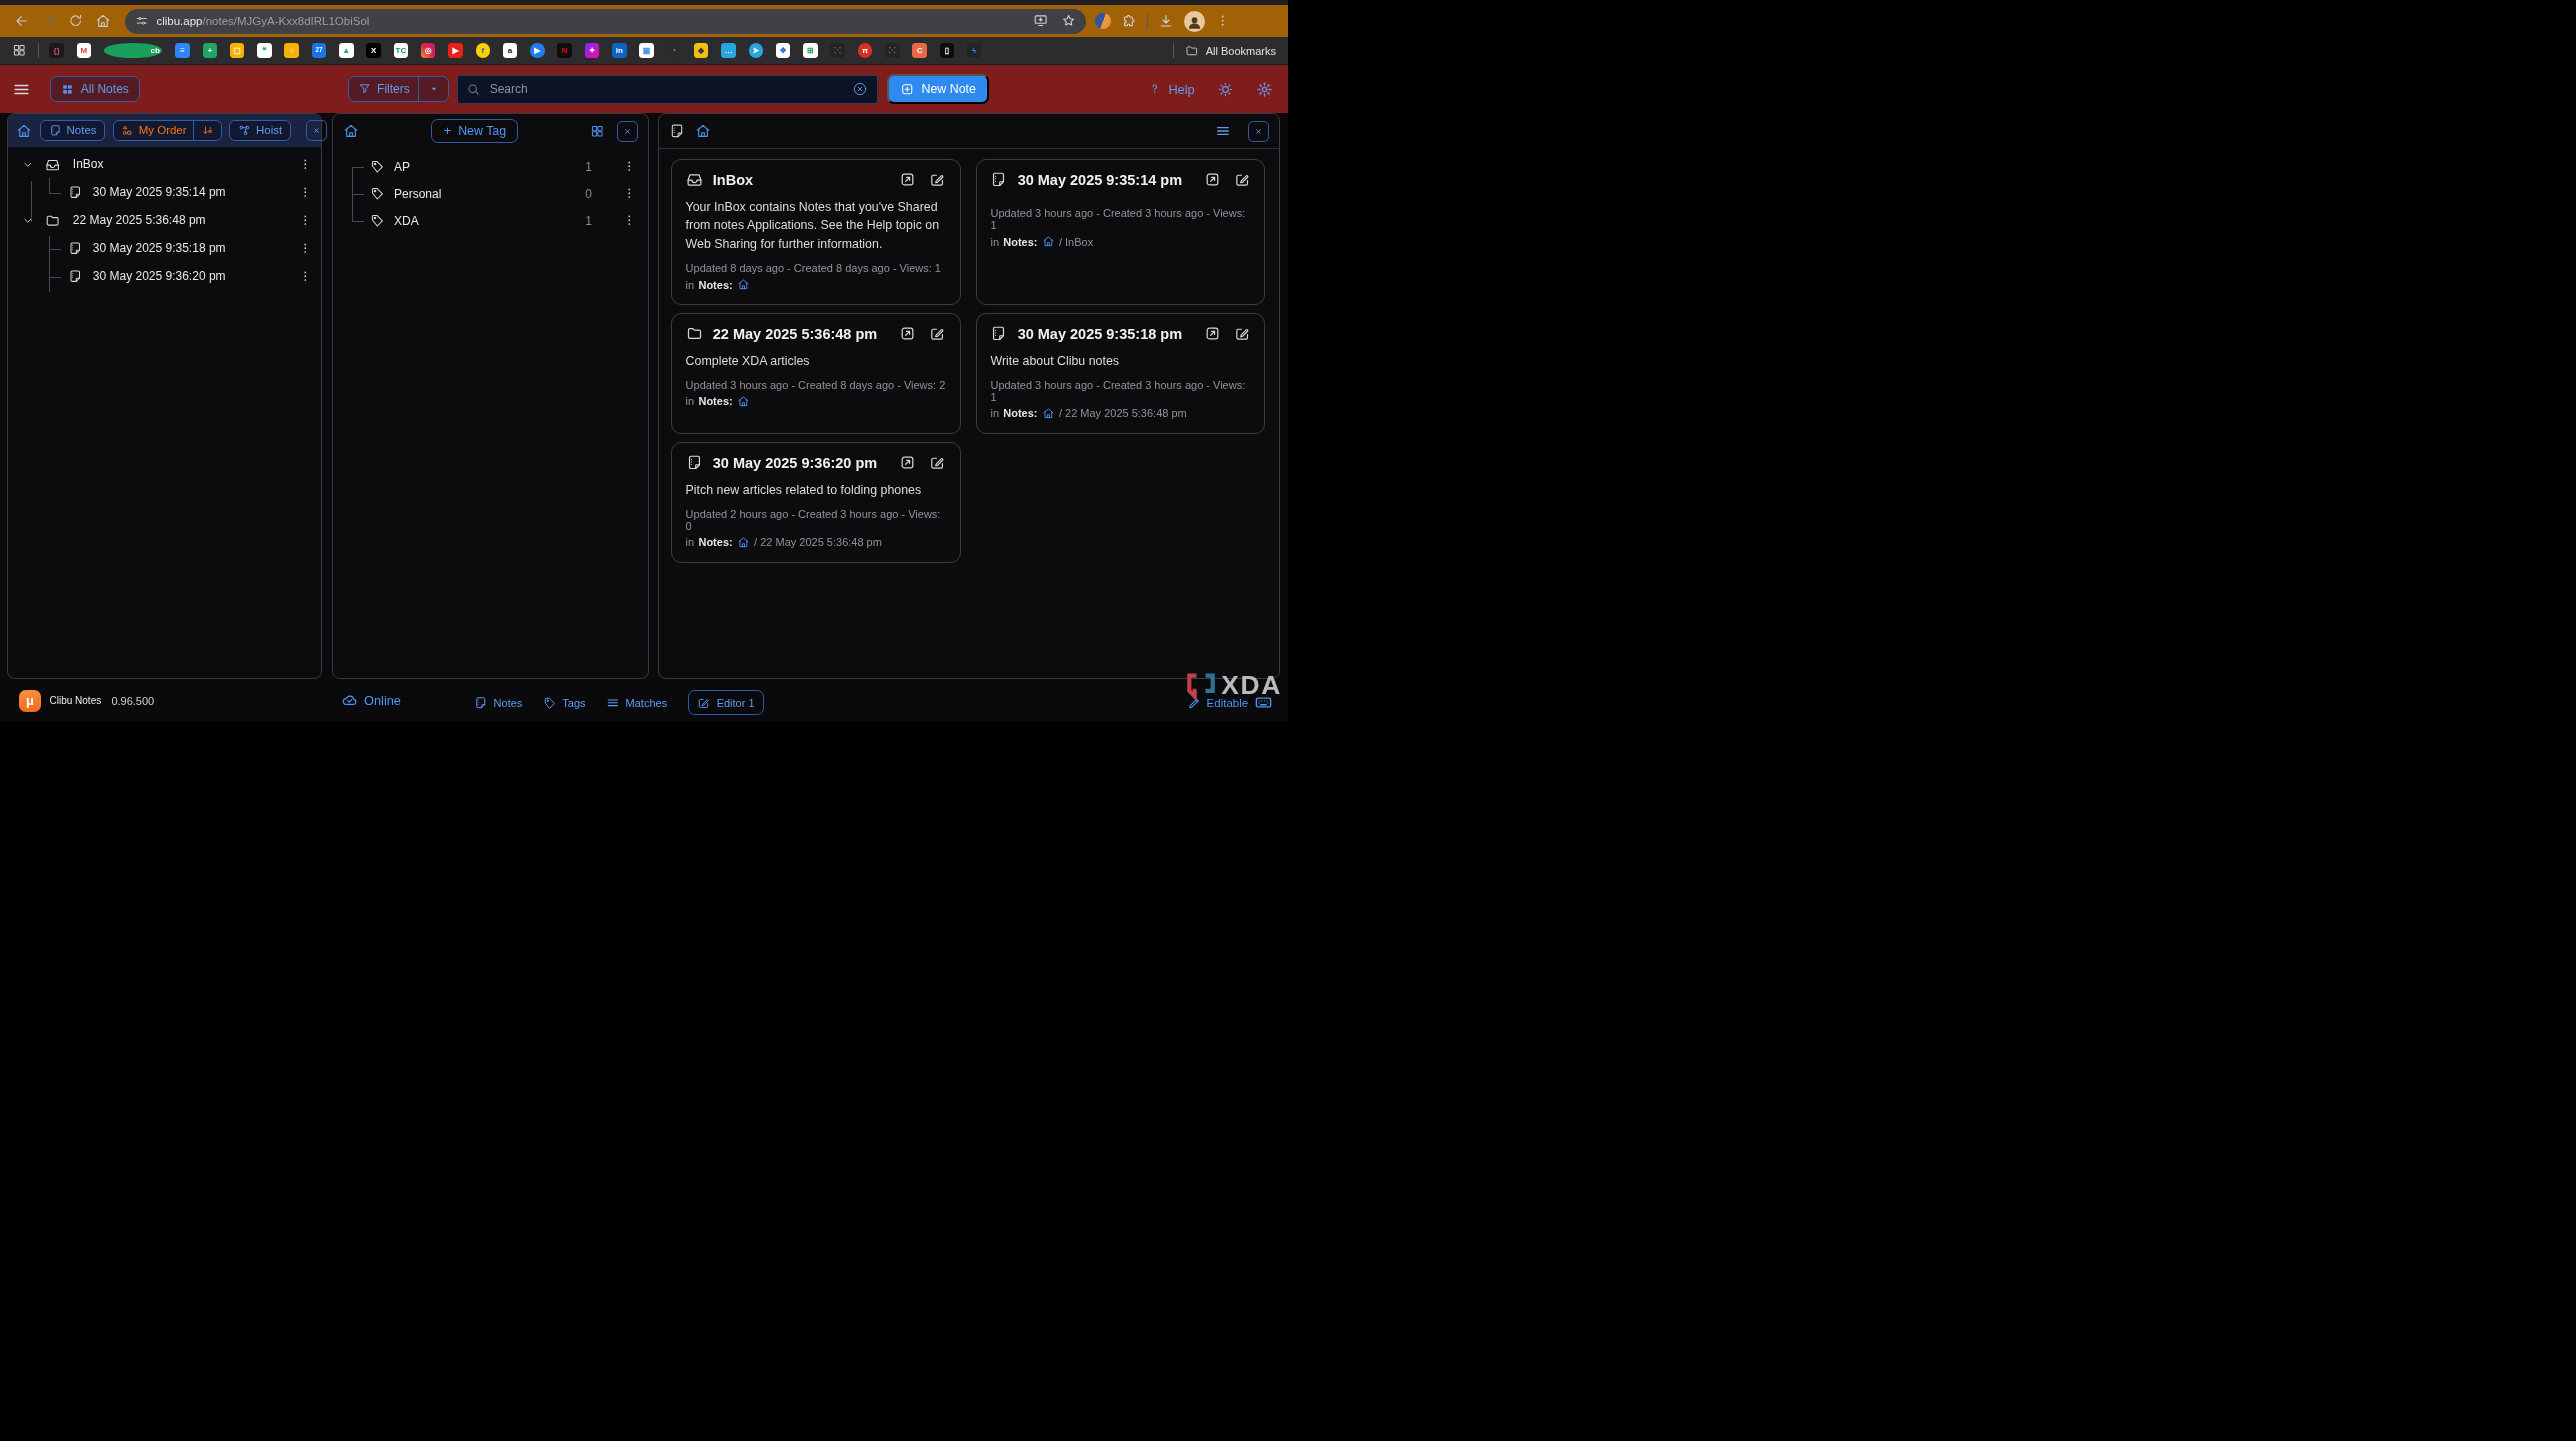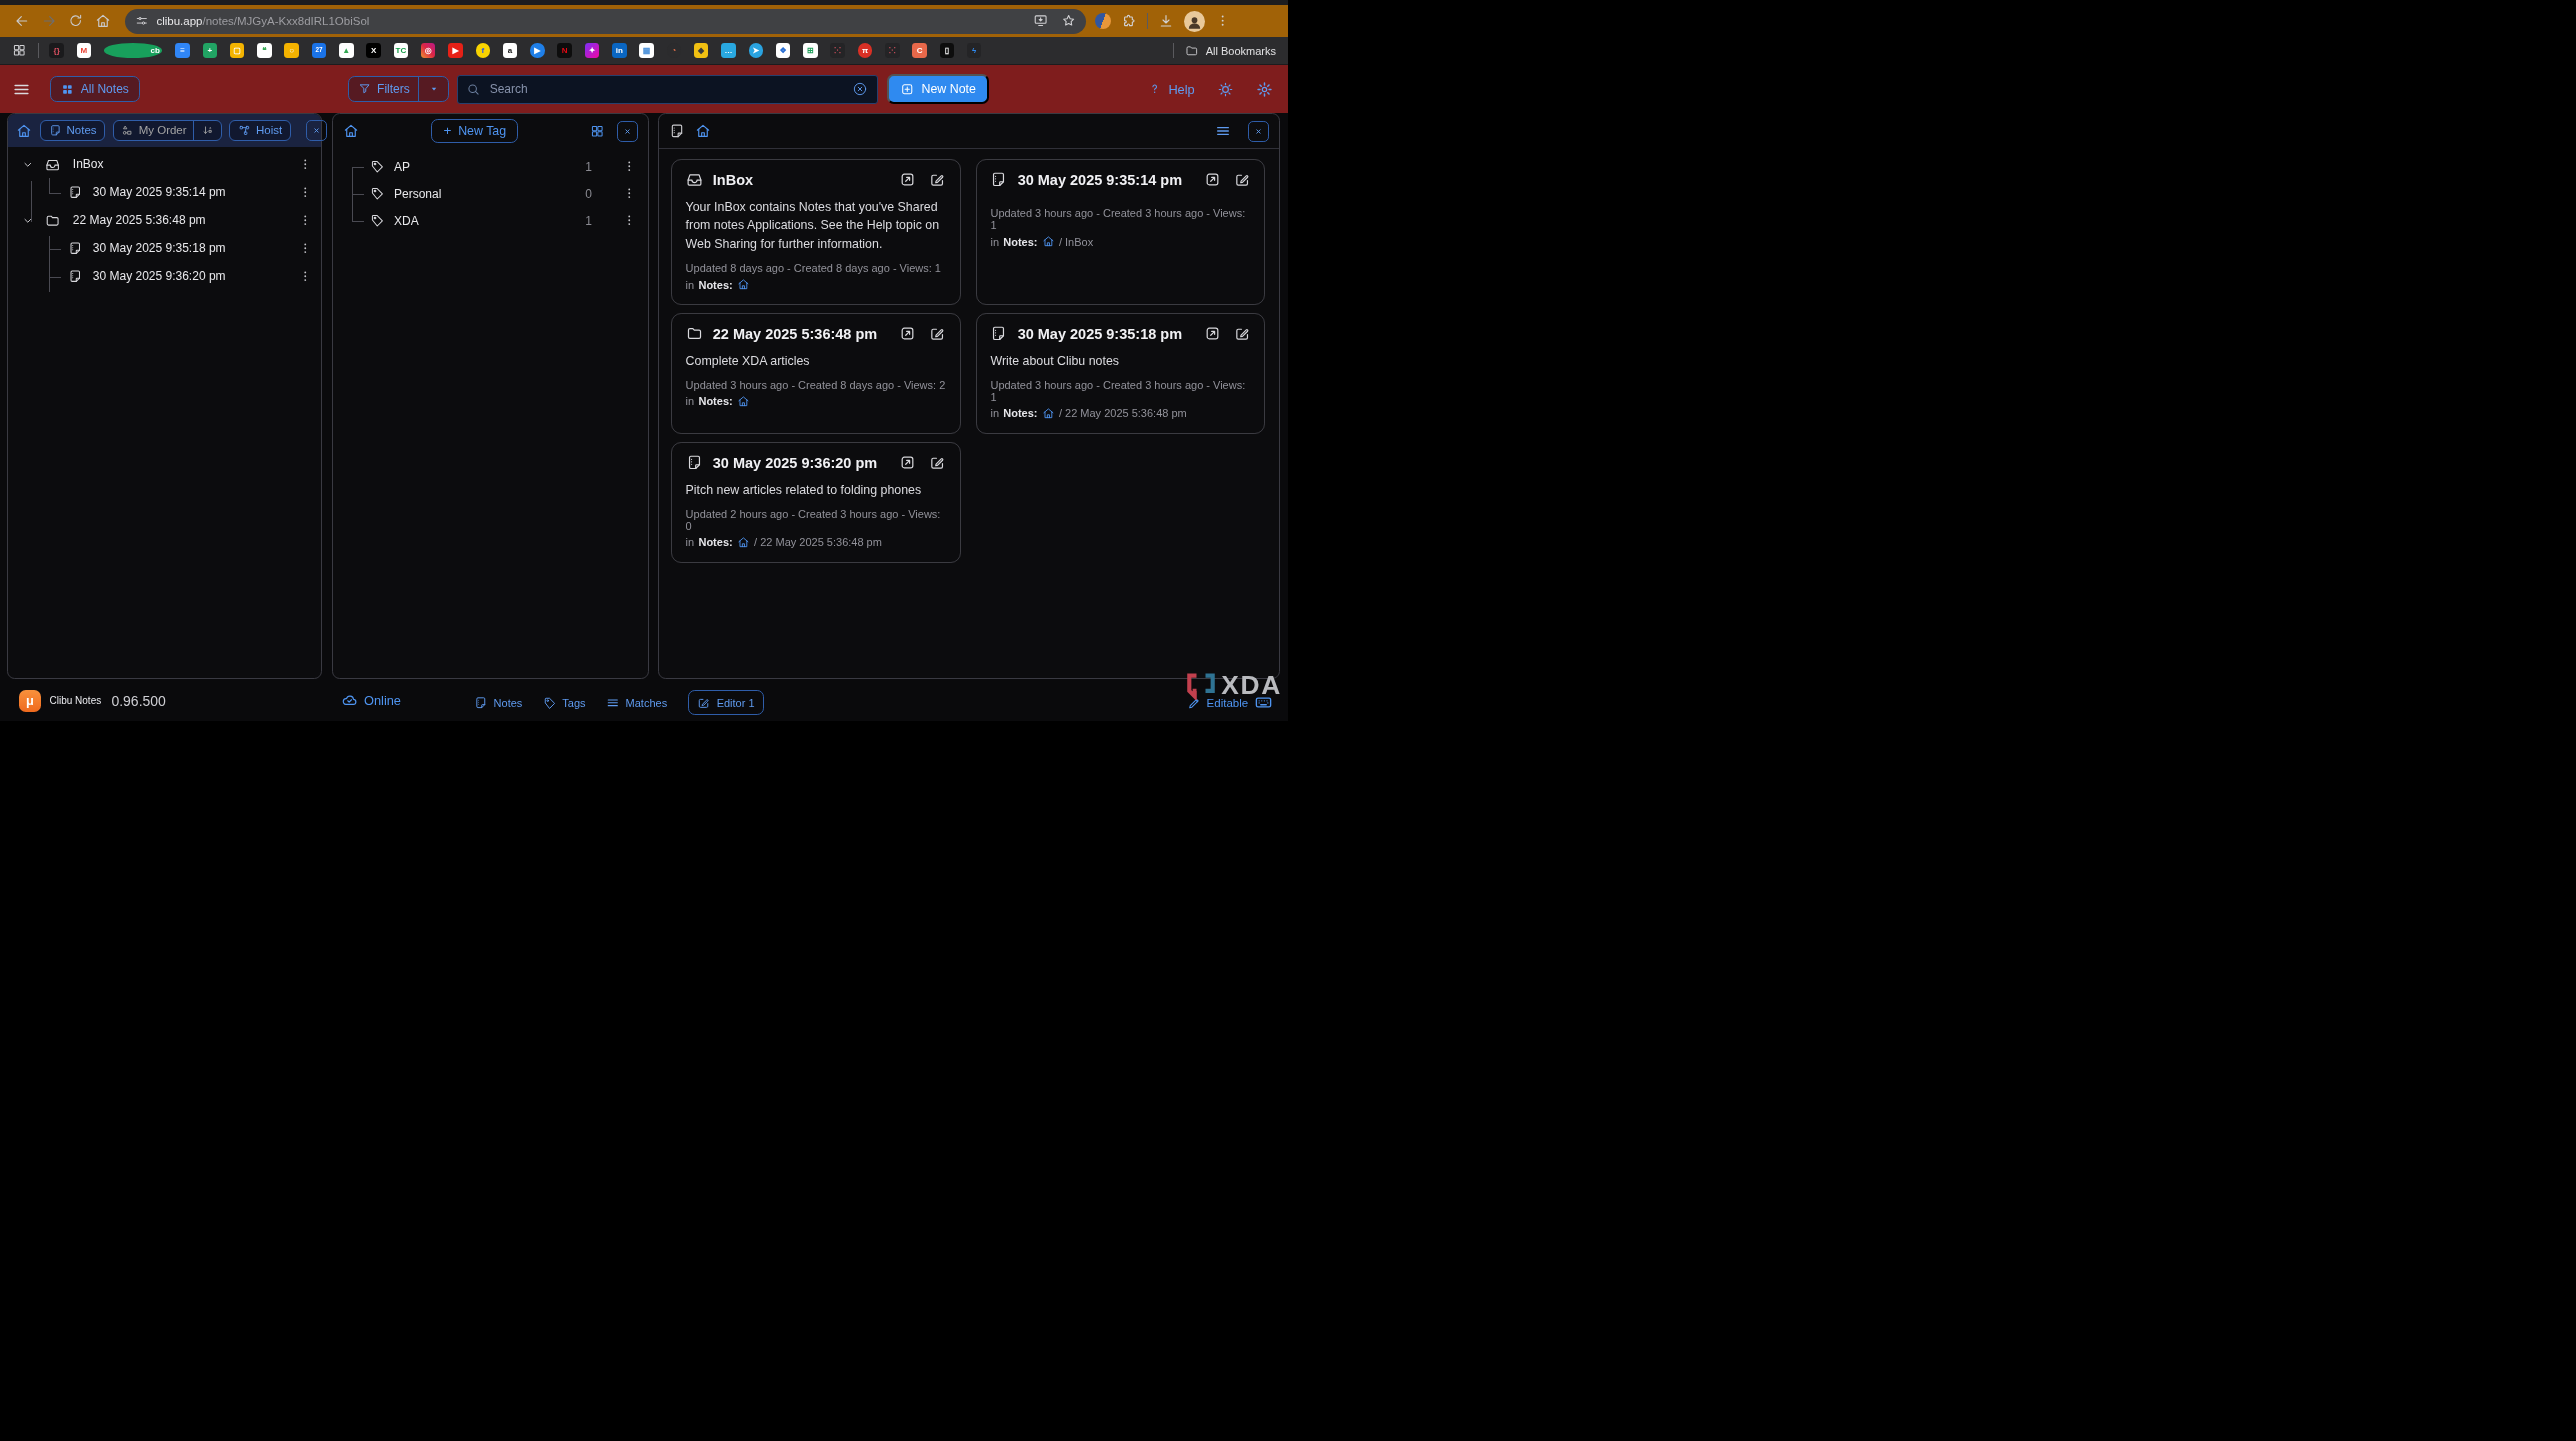--- a/index.html
+++ b/index.html
@@ -55,21 +55,21 @@
   .main{position:absolute;top:113px;left:0;right:0;height:569px;}
   .panel{position:absolute;top:0;height:566px;border:0.9px solid #3a3a42;border-radius:7.7px;background:#0c0c0e;box-sizing:border-box;}
   .p-left{left:6.8px;width:315px;}
   .p-mid{left:332px;width:317px;}
   .p-right{left:658px;width:622px;}
 
   
   .ltoolbar{height:33px;background:#1a2340;border-radius:6.8px 6.8px 0 0;display:flex;align-items:center;padding:0 8.5px;gap:7.7px;}
   .ltoolbar .home{color:#4f95f2;display:flex;}
   .btn-t{display:flex;align-items:center;gap:5.1px;border:0.9px solid #2f5da9;border-radius:6px;color:#5f9bf0;background:rgba(8,13,30,.5);padding:3.4px 7.7px;font-size:11.5px;white-space:nowrap;}
-  .split-t{display:flex;align-items:stretch;border:0.9px solid #2f5da9;border-radius:6px;background:rgba(8,13,30,.5);color:#a3a3a3;}
+  .split-t{display:flex;align-items:stretch;border:0.9px solid #2f5da9;border-radius:6px;background:rgba(8,13,30,.5);color:#f97316;}
   .split-t .seg{display:flex;align-items:center;gap:5.1px;padding:3.4px 6.8px;font-size:11.5px;white-space:nowrap;}
   .split-t .segdiv{width:0.9px;background:#2f5da9;}
   .xbox{width:19px;height:19px;border:0.9px solid #2f5da9;border-radius:5.1px;color:#5f9bf0;display:flex;align-items:center;justify-content:center;flex:0 0 auto;}
   .lsp{flex:1;}
   .tree{position:relative;padding-top:3.4px;}
   .trow{position:relative;height:28px;display:flex;align-items:center;color:#e9e9ec;font-size:12px;}
   .trow .chev{position:absolute;left:13.6px;color:#cfcfd3;display:flex;}
   .trow .ticon{position:absolute;color:#d8d8dc;display:flex;}
   .trow .tlabel{position:absolute;white-space:nowrap;}
   .trow .kebab{position:absolute;right:8.5px;color:#c5c5ca;display:flex;}
@@ -108,21 +108,21 @@
   .card .c-path{margin-top:4.3px;font-size:11px;color:#92929a;display:flex;align-items:center;gap:4.3px;}
   .card .c-path b{color:#e6e6ea;font-weight:700;}
   .card .c-path .ph{color:#4f95f2;display:flex;}
   .row1{min-height:135px;}
 
   
   .statusbar{position:absolute;left:0;right:0;bottom:0;height:39px;}
   .sb-left{position:absolute;left:19px;top:7.7px;display:flex;align-items:center;gap:8.5px;}
   .mu{width:22px;height:22px;border-radius:6.8px;background:linear-gradient(180deg,#f9913c,#ef6a1e);color:#fff;font-size:12.8px;font-weight:bold;display:flex;align-items:center;justify-content:center;}
   .sb-app{font-size:10px;color:#ececf0;}
-  .sb-ver{font-size:14px;color:#cfcfd4;margin-left:1.7px;}
+  .sb-ver{font-size:11px;color:#cfcfd4;margin-left:1.7px;}
   .sb-online{position:absolute;left:341px;top:10.2px;display:flex;align-items:center;gap:6px;color:#4f95f2;font-size:12.8px;}
   .sb-mid{position:absolute;left:474px;top:7.7px;display:flex;align-items:center;gap:20.4px;}
   .sb-item{display:flex;align-items:center;gap:6px;color:#5f9bf0;font-size:11px;}
   .sb-editor{display:flex;align-items:center;gap:6px;color:#5f9bf0;font-size:11px;border:0.9px solid #2f5da9;border-radius:6.8px;padding:5.1px 8.5px;}
   .sb-editable{position:absolute;left:1187px;top:13.6px;display:flex;align-items:center;gap:5.1px;color:#4f95f2;font-size:11.5px;}
   .sb-kbd{position:absolute;left:1254px;top:11px;color:#4f95f2;display:flex;}
   .xda{position:absolute;right:6px;bottom:21px;display:flex;align-items:center;gap:1.7px;}
   .xda .xda-txt{font-size:26.4px;font-weight:800;letter-spacing:1.7px;color:#b9babe;line-height:1;}
 
   .ic{fill:none;stroke:currentColor;stroke-width:1.7;stroke-linecap:round;stroke-linejoin:round;display:block;}

